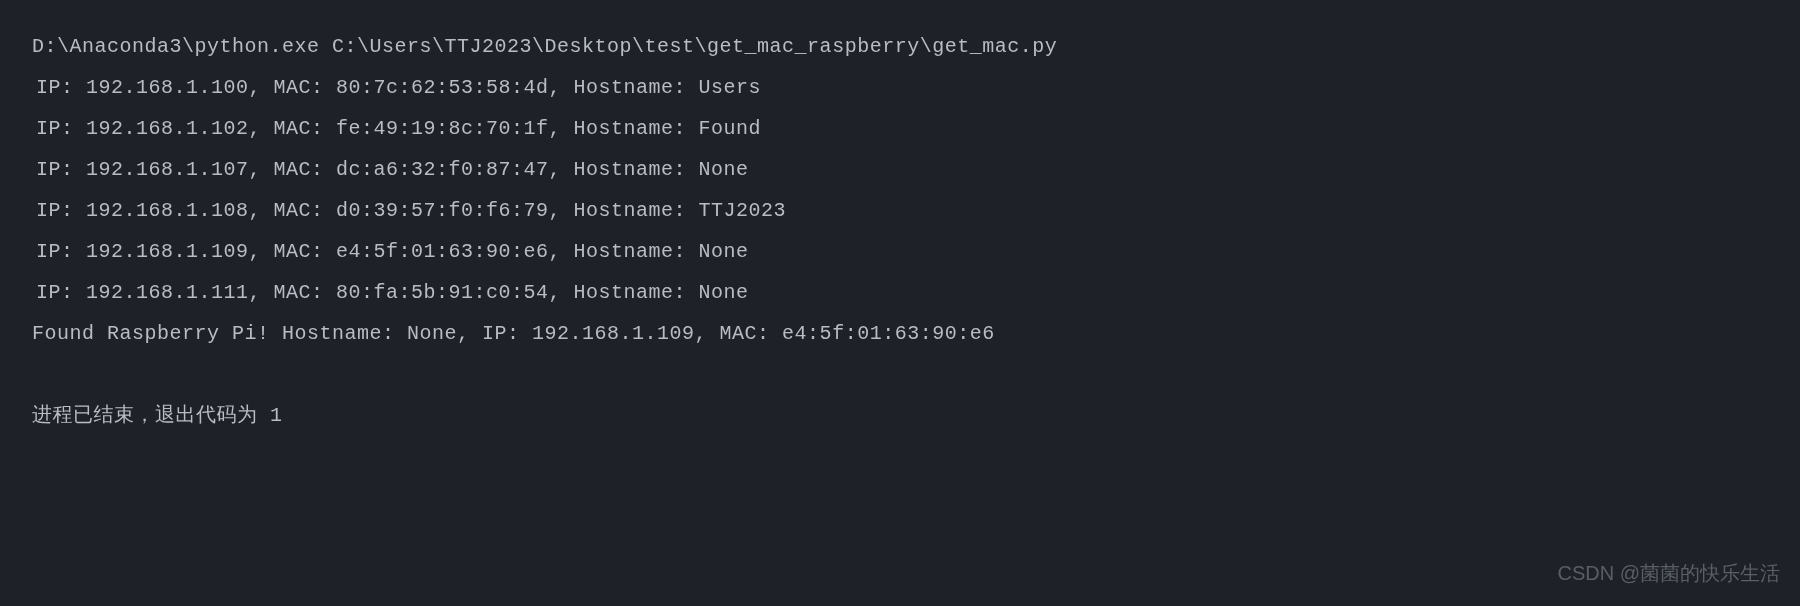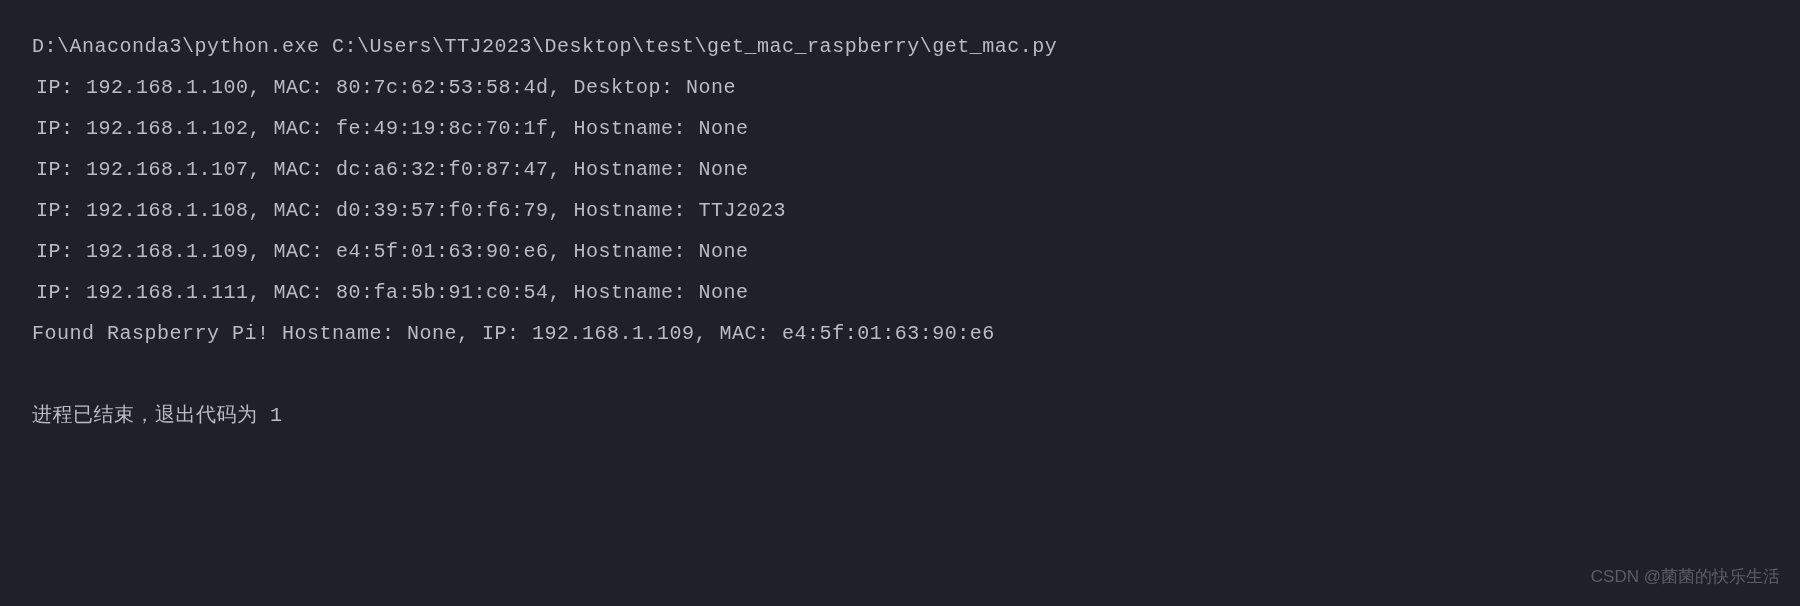--- a/index.html
+++ b/index.html
@@ -28,34 +28,34 @@
       height: 1.85em;
     }
     .exit-line {
       white-space: pre;
       color: #b8bcc4;
     }
     .watermark {
       position: absolute;
       bottom: 18px;
       right: 24px;
-      font-size: 17px;
+      font-size: 20px;
       color: #5a5e66;
       font-family: Arial, sans-serif;
       letter-spacing: 0;
     }
   </style>
 </head>
 <body>
 
 <div class="terminal-line">D:\Anaconda3\python.exe C:\Users\TTJ2023\Desktop\test\get_mac_raspberry\get_mac.py</div>
 
 <div id="entries-container">
-    <div class="terminal-line">IP: 192.168.1.100, MAC: 80:7c:62:53:58:4d, Desktop: None</div>
-    <div class="terminal-line">IP: 192.168.1.102, MAC: fe:49:19:8c:70:1f, Hostname: None</div>
+    <div class="terminal-line">IP: 192.168.1.100, MAC: 80:7c:62:53:58:4d, Hostname: Users</div>
+    <div class="terminal-line">IP: 192.168.1.102, MAC: fe:49:19:8c:70:1f, Hostname: Found</div>
     <div class="terminal-line">IP: 192.168.1.107, MAC: dc:a6:32:f0:87:47, Hostname: None</div>
     <div class="terminal-line">IP: 192.168.1.108, MAC: d0:39:57:f0:f6:79, Hostname: TTJ2023</div>
     <div class="terminal-line">IP: 192.168.1.109, MAC: e4:5f:01:63:90:e6, Hostname: None</div>
     <div class="terminal-line">IP: 192.168.1.111, MAC: 80:fa:5b:91:c0:54, Hostname: None</div>
   </div>
 
 <div class="terminal-line">Found Raspberry Pi! Hostname: None, IP: 192.168.1.109, MAC: e4:5f:01:63:90:e6</div>
 
 <div class="spacer"></div>
 

